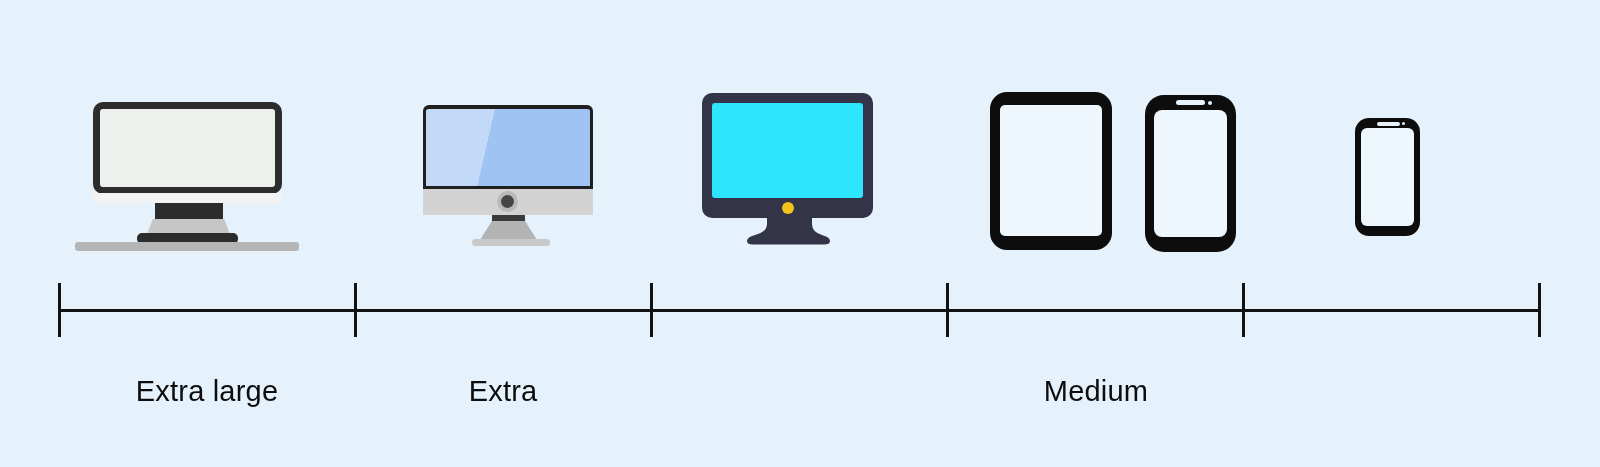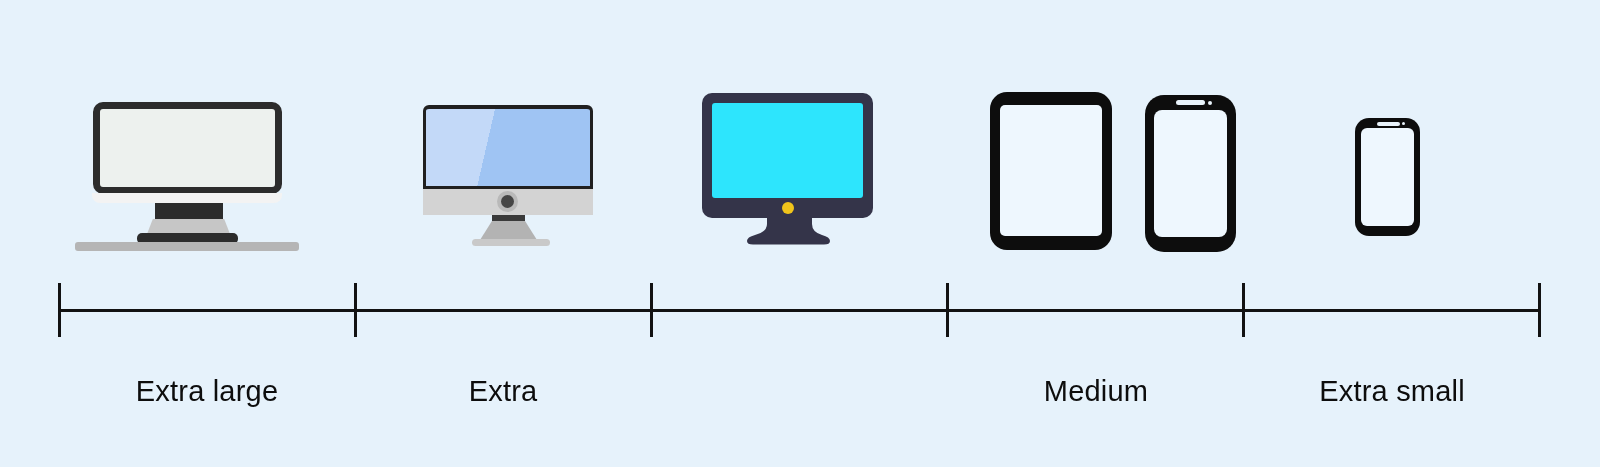--- a/index.html
+++ b/index.html
@@ -127,15 +127,14 @@
   <div class="abs axis-tick tick-0"></div>
   <div class="abs axis-tick tick-1"></div>
   <div class="abs axis-tick tick-2"></div>
   <div class="abs axis-tick tick-3"></div>
   <div class="abs axis-tick tick-4"></div>
   <div class="abs axis-tick tick-5"></div>
 
   <div class="abs bp-label lbl-0">Extra large</div>
   <div class="abs bp-label lbl-1">Extra</div>
   <div class="abs bp-label lbl-3">Medium</div>
-  <div class="abs bp-label lbl-4">Extra small</div>
 
 </div>
 
 </body></html>

